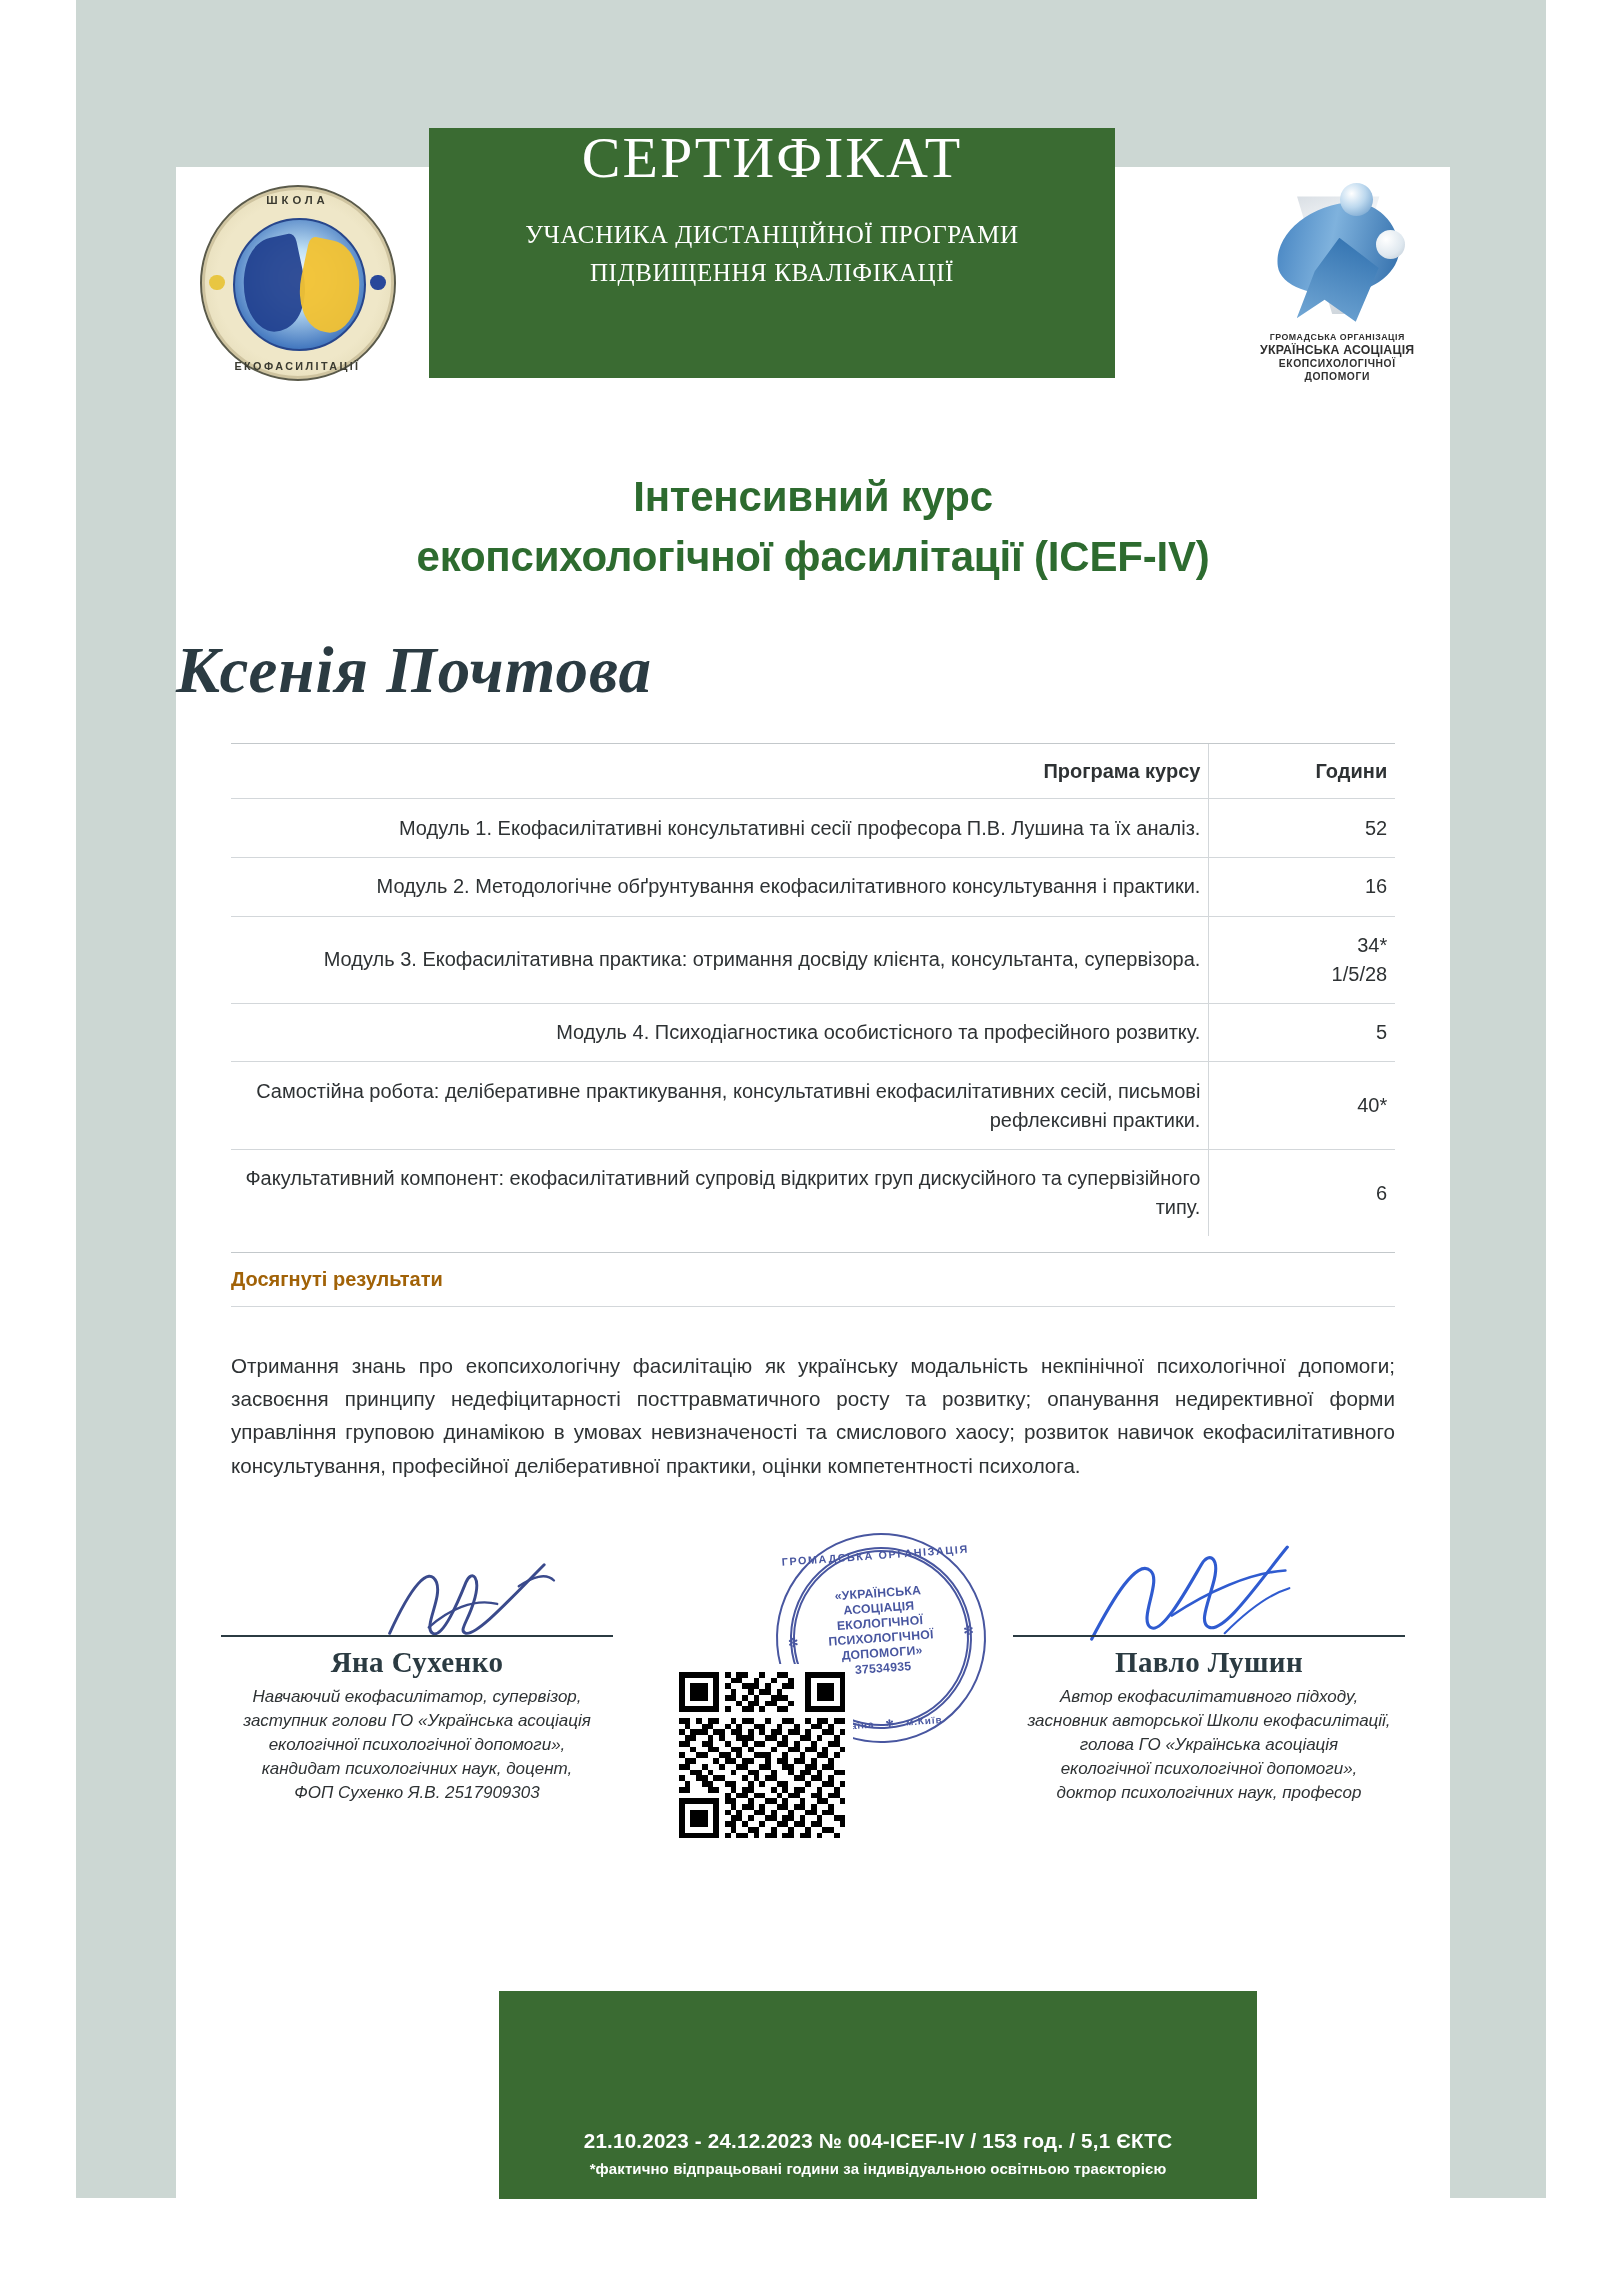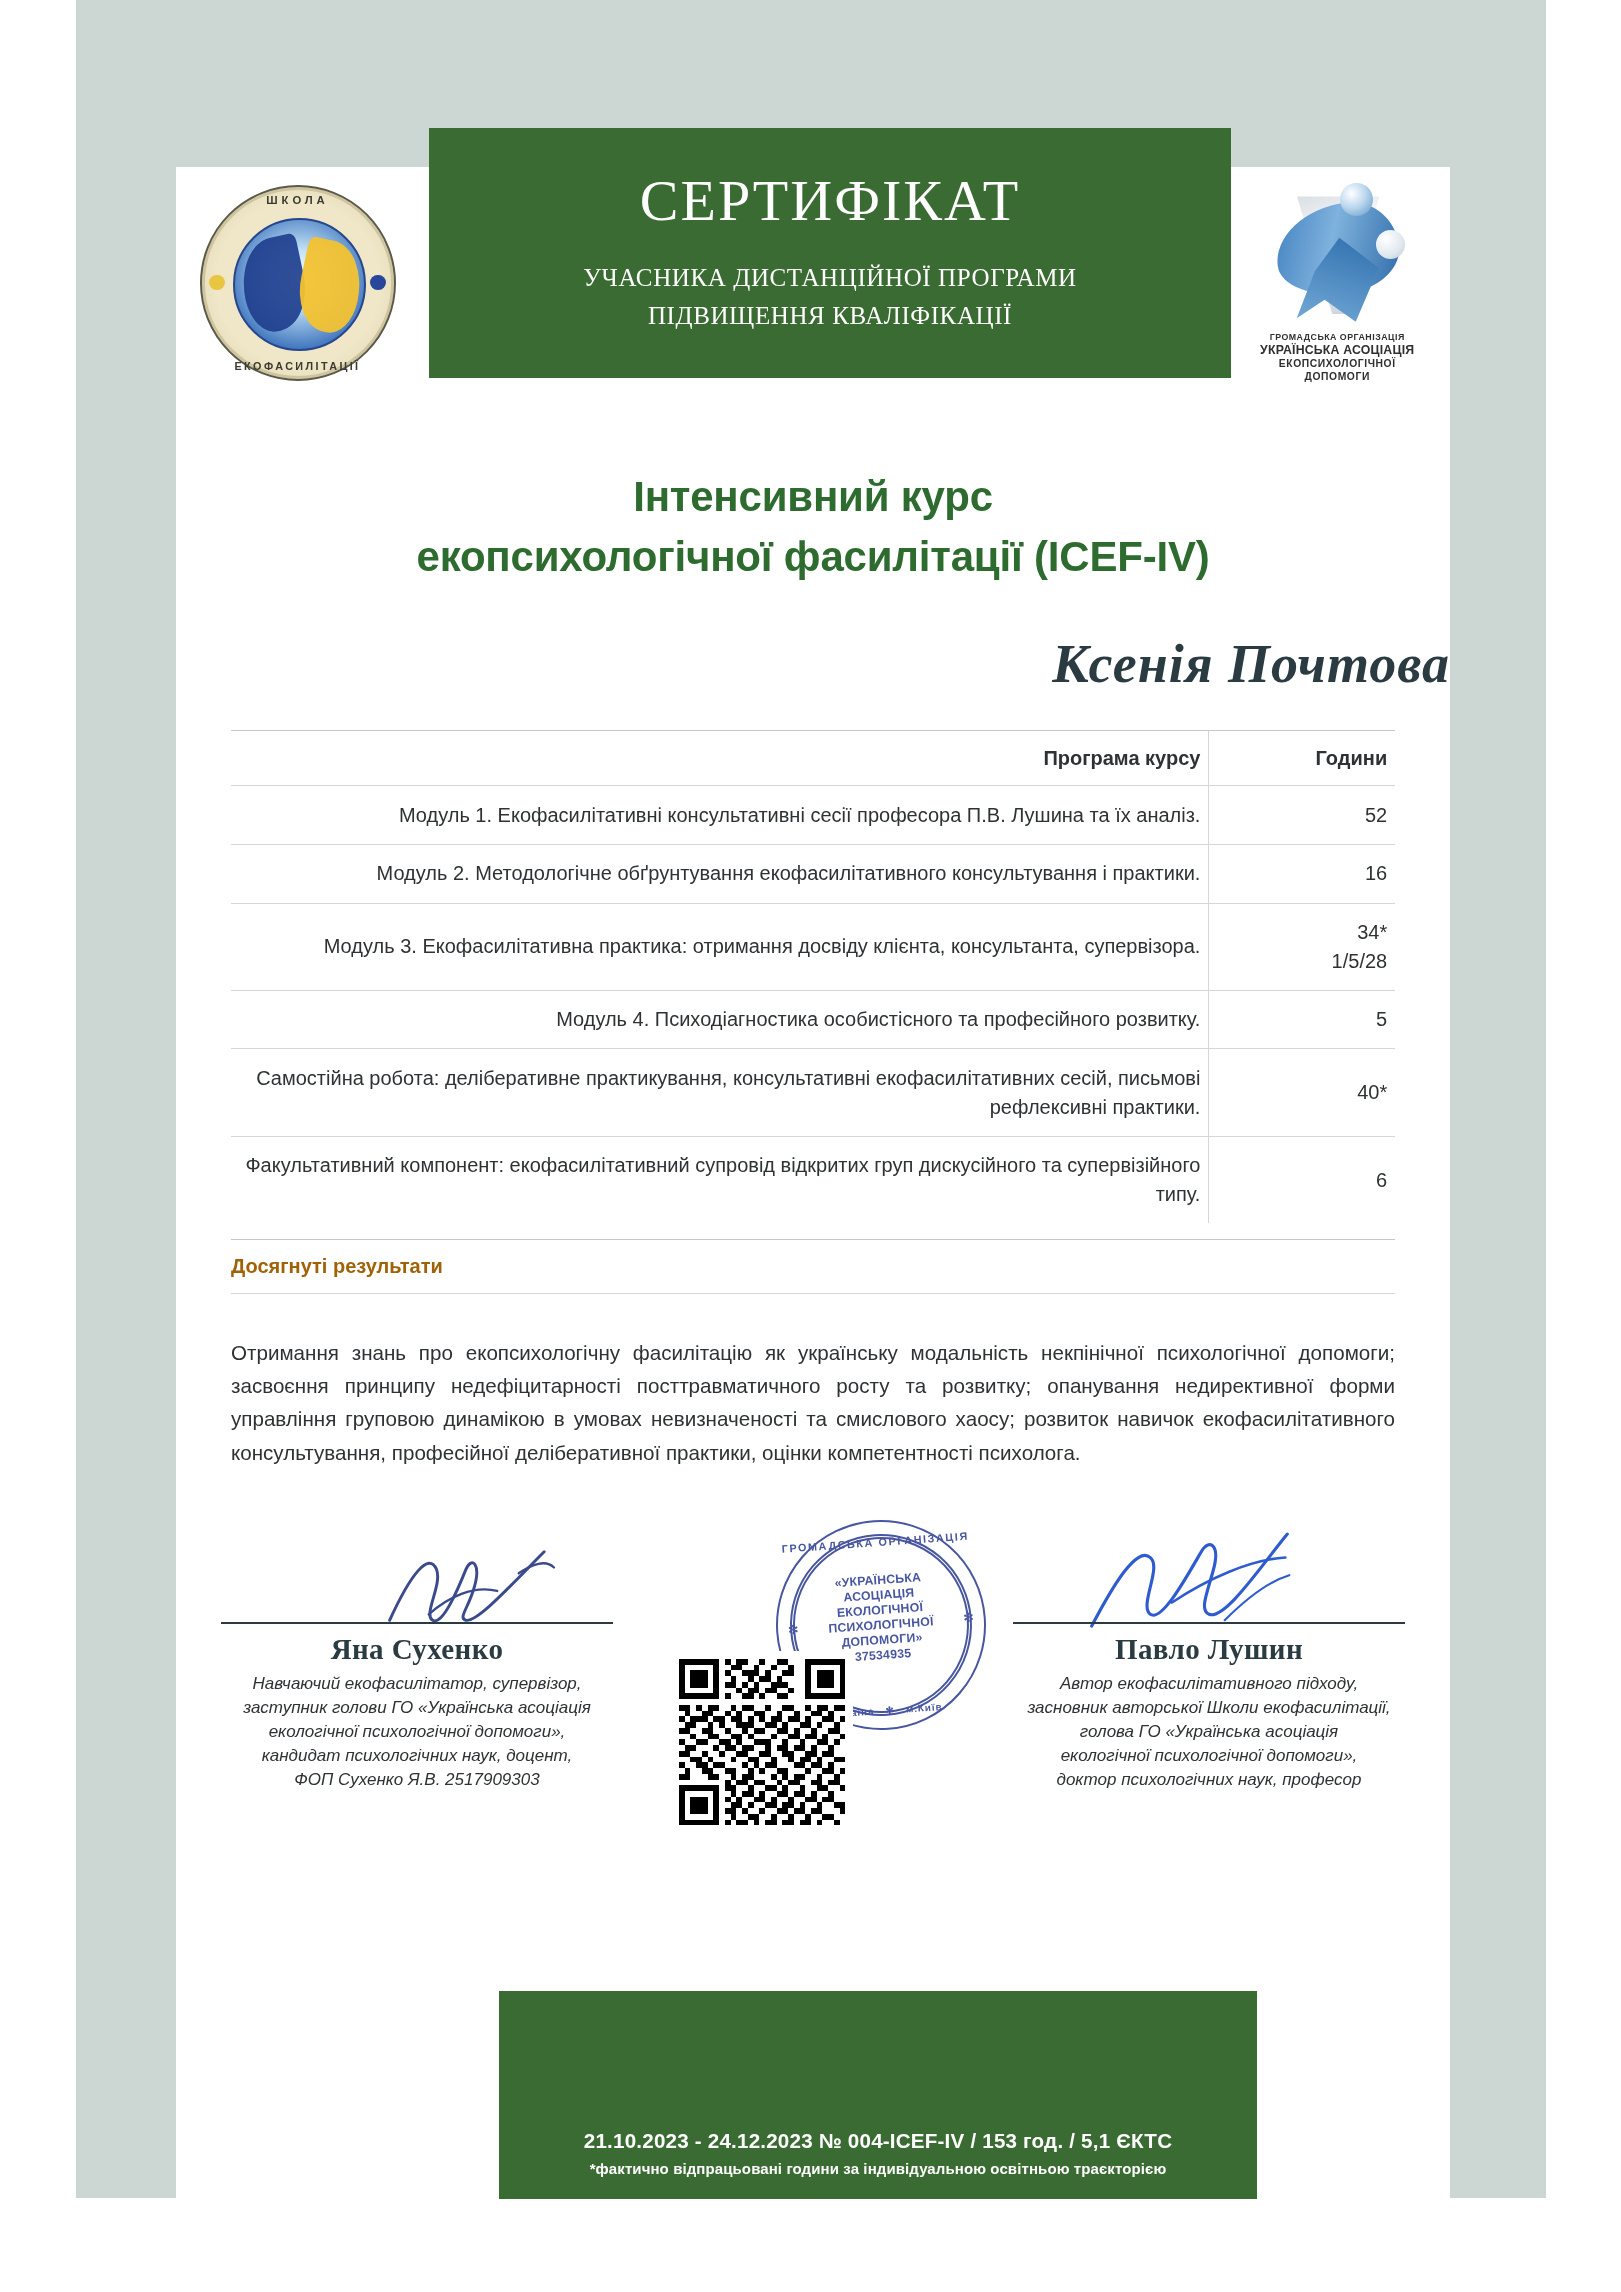--- a/index.html
+++ b/index.html
@@ -21,23 +21,23 @@
   
   .header{position:relative;height:255px;}
   .logo-left{
     position:absolute;left:23.5px;top:17.6px;width:196px;height:196px;
   }
   .logo-right{
     position:absolute;right:9.8px;top:7.8px;width:206px;height:245px;
     text-align:center;
   }
   .green-banner{
-    position:absolute;left:253px;top:-39px;width:802px;height:250px;
+    position:absolute;left:253px;top:-39px;width:686px;height:250px;
     background:#3a6b32;color:#ffffff;text-align:center;
-    box-sizing:border-box;padding-top:43px;
+    box-sizing:border-box;
   }
   .banner-title{
     font-family:"Liberation Serif", serif;
     font-size:58px;letter-spacing:2px;line-height:1.05;font-weight:400;
   }
   .banner-sub{
     font-family:"Liberation Serif", serif;
     font-size:25px;letter-spacing:0.6px;line-height:1.5;margin-top:27.4px;
   }
 
@@ -111,24 +111,24 @@
 
   
   .course{
     text-align:center;color:#2d6b2f;font-weight:700;
     font-size:42px;line-height:1.42;margin-top:45px;letter-spacing:-0.2px;
   }
   .course .l2{font-size:42px;}
 
   
   .recipient{
-    text-align:right;margin-top:47px;margin-bottom:35px;
+    text-align:left;margin-top:47px;margin-bottom:35px;
     font-family:"Liberation Serif", serif;
     font-style:italic;font-weight:700;color:#2b3b42;
-    font-size:54px;letter-spacing:1px;
+    font-size:65px;letter-spacing:1px;
   }
 
   
   table.program{
     width:1164px;margin:0 auto;border-collapse:collapse;
     font-size:20px;color:#2e3234;
   }
   table.program td{
     border-top:1.4px solid #d3d7da;
     padding:14.7px 7.8px 14.7px 0;vertical-align:middle;line-height:1.42;text-align:right;

